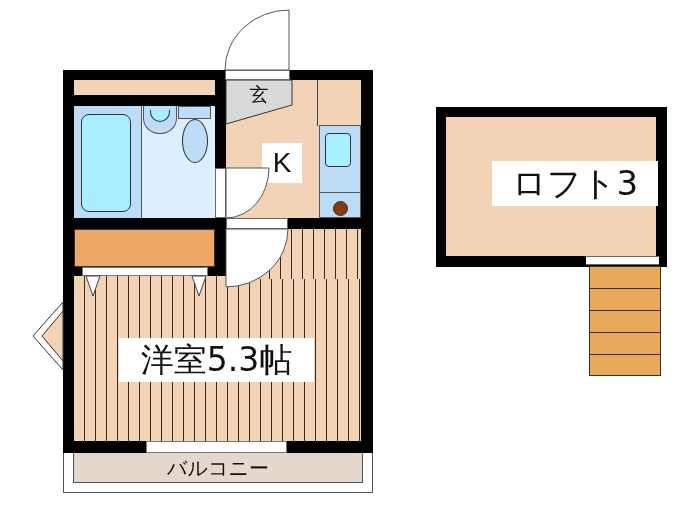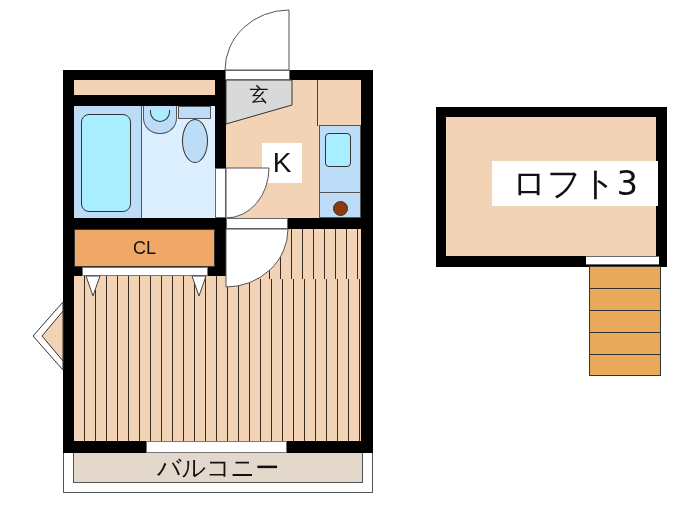--- a/index.html
+++ b/index.html
@@ -41,50 +41,50 @@
   <div class="abs" style="left:256px;top:122px;width:42px;height:1px;background:#555;"></div>
   <div class="abs" style="left:270px;top:131px;width:15px;height:15px;background:#8b3a0a;border:1px solid #333;border-radius:50%;"></div>
   <div class="label" style="left:199px;top:73px;width:40px;height:40px;font-size:28px;">K</div>
 
   <div class="abs" style="left:152px;top:98px;width:11px;height:50px;background:#fff;border:1px solid #666;"></div>
   <svg style="left:163px;top:98px;" width="45" height="52">
     <path d="M0,0 L43,0 A43,50 0 0 1 0,50 Z" fill="#fff" stroke="#555" stroke-width="1"></path>
   </svg>
 
   <div class="abs" style="left:11px;top:159px;width:141px;height:38px;background:#f0a868;border:1px solid #333;"></div>
-  <div class="label" style="left:11px;top:159px;width:141px;height:38px;background:transparent;font-size:18px;">CL</div>
   <div class="abs" style="left:19px;top:197px;width:126px;height:9px;background:#fff;border:1px solid #777;"></div>
 
   <div class="abs stripes" style="left:11px;top:206px;width:287px;height:165px;"></div>
   <div class="abs stripes" style="left:163px;top:159px;width:135px;height:50px;"></div>
 
   <div class="abs" style="left:163px;top:148px;width:62px;height:11px;background:#fff;border:1px solid #666;"></div>
   <svg style="left:163px;top:159px;" width="66" height="60">
     <path d="M0,0 L62,0 A62,58 0 0 1 0,58 Z" fill="#fff" stroke="#555" stroke-width="1"></path>
   </svg>
 
   <svg style="left:19px;top:206px;" width="130" height="22">
     <polygon points="4,0 18,0 11,20" fill="#fff" stroke="#444" stroke-width="1"></polygon>
     <polygon points="110,0 124,0 117,20" fill="#fff" stroke="#444" stroke-width="1"></polygon>
   </svg>
+  <div class="label" style="left:56px;top:268px;width:195px;height:44px;font-size:33px;font-family:'DejaVu Sans',sans-serif;">洋室5.3帖</div>
 
   <div class="abs" style="left:83px;top:371px;width:141px;height:12px;background:#fff;border:1px solid #777;"></div>
 </div>
 
 <svg style="left:30px;top:302px;" width="40" height="74">
   <polygon points="33,0 3,34 33,68" fill="#fff" stroke="#333" stroke-width="1"></polygon>
   <polygon points="33,9 12,34 33,59" fill="#f2d3b6" stroke="#333" stroke-width="1"></polygon>
 </svg>
 
 <svg style="left:225px;top:10px;" width="70" height="62">
   <path d="M64,0 L64,60 L0,60 A64,60 0 0 1 64,0 Z" fill="#fff" stroke="#555" stroke-width="1"></path>
 </svg>
 <div class="abs" style="left:225px;top:70px;width:65px;height:10px;background:#fff;border:1px solid #666;"></div>
 
 <div class="abs" style="left:63px;top:453px;width:310px;height:40px;background:#fff;border:1px solid #555;border-top:none;"></div>
 <div class="abs" style="left:73px;top:453px;width:290px;height:30px;background:#e4d8cc;border:1px solid #555;border-top:none;"></div>
-<div class="label" style="left:73px;top:455px;width:290px;height:26px;background:transparent;font-size:24px;font-family:'DejaVu Sans',sans-serif;">バルコニー</div>
+<div class="label" style="left:73px;top:455px;width:290px;height:26px;background:transparent;font-size:20px;font-family:'DejaVu Sans',sans-serif;">バルコニー</div>
 
 <div class="abs wall" style="left:436px;top:107px;width:231px;height:160px;"></div>
 <div class="abs floor" style="left:446px;top:117px;width:210px;height:139px;"></div>
 <div class="label" style="left:492px;top:161px;width:166px;height:45px;font-size:34px;font-family:'DejaVu Sans',sans-serif;">ロフト3</div>
 <div class="abs" style="left:586px;top:256px;width:73px;height:9px;background:#fff;border-top:1px solid #666;border-bottom:1px solid #666;"></div>
 <div class="abs" style="left:589px;top:266px;width:72px;height:110px;background:#e8a95a;border:1px solid #333;background-image:repeating-linear-gradient(180deg,#e8a95a 0px,#e8a95a 21px,#333 21px,#333 22px);"></div>
 
 </body></html>

